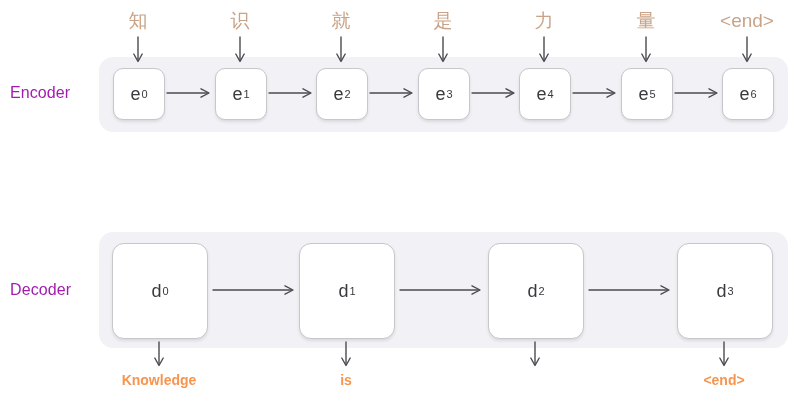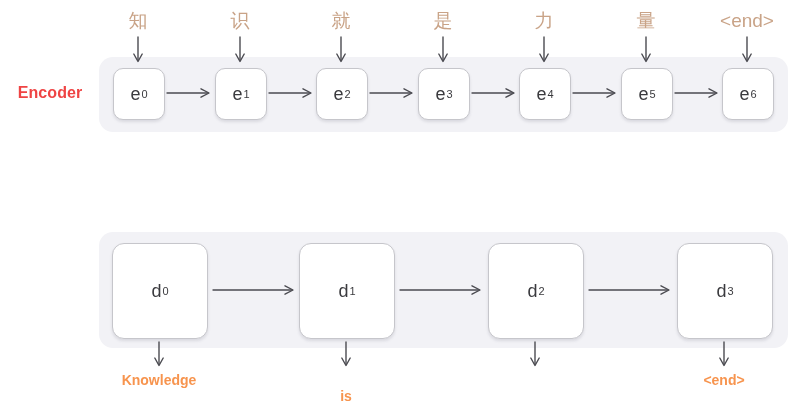--- a/index.html
+++ b/index.html
@@ -13,26 +13,25 @@
   }
   .band {
     position: absolute;
     background: #F2F2F6;
     border-radius: 14px;
   }
   .row-label {
     position: absolute;
     left: 10px;
     width: 80px;
-    font-weight: 700;
+    font-weight: 400;
     font-size: 16px;
     line-height: 20px;
-    color: #ef4444;
+    color: #a21caf;
     letter-spacing: 0.1px;
-    text-align: center;
   }
   .token {
     position: absolute;
     text-align: center;
   }
   .in-token {
     top: 8px;
     width: 80px;
     font-size: 19px;
     line-height: 26px;
@@ -72,20 +71,21 @@
 </style>
 </head>
 <body>
 
 <div class="canvas">
 
   <div class="band" style="left:99px; top:57px; width:689px; height:75px;"></div>
   <div class="band" style="left:99px; top:232px; width:689px; height:116px;"></div>
 
   <div class="row-label" style="top:83px;">Encoder</div>
+  <div class="row-label" style="top:280px;">Decoder</div>
 
   <div class="token in-token" style="left:98px;">知</div>
   <div class="token in-token" style="left:200px;">识</div>
   <div class="token in-token" style="left:301px;">就</div>
   <div class="token in-token" style="left:403px;">是</div>
   <div class="token in-token" style="left:504px;">力</div>
   <div class="token in-token" style="left:606px;">量</div>
   <div class="token in-token" style="left:707px;">&lt;end&gt;</div>
 
   <svg class="arrow" style="left:132px; top:36px;" width="12" height="28" viewBox="0 0 12 28">
@@ -212,16 +212,16 @@
   <svg class="arrow" style="left:529px; top:341px;" width="12" height="27" viewBox="0 0 12 27">
       <path d="M6 1 V23"></path>
       <path d="M1.8 17 L6 24.5 L10.2 17"></path>
     </svg>
   <svg class="arrow" style="left:718px; top:341px;" width="12" height="27" viewBox="0 0 12 27">
       <path d="M6 1 V23"></path>
       <path d="M1.8 17 L6 24.5 L10.2 17"></path>
     </svg>
 
   <div class="token out-token" style="left:79px;">Knowledge</div>
-  <div class="token out-token" style="left:266px;margin-top:16px;">is</div>
+  <div class="token out-token" style="left:266px;">is</div>
   <div class="token out-token" style="left:644px;">&lt;end&gt;</div>
 
 </div>
 
 </body></html>

